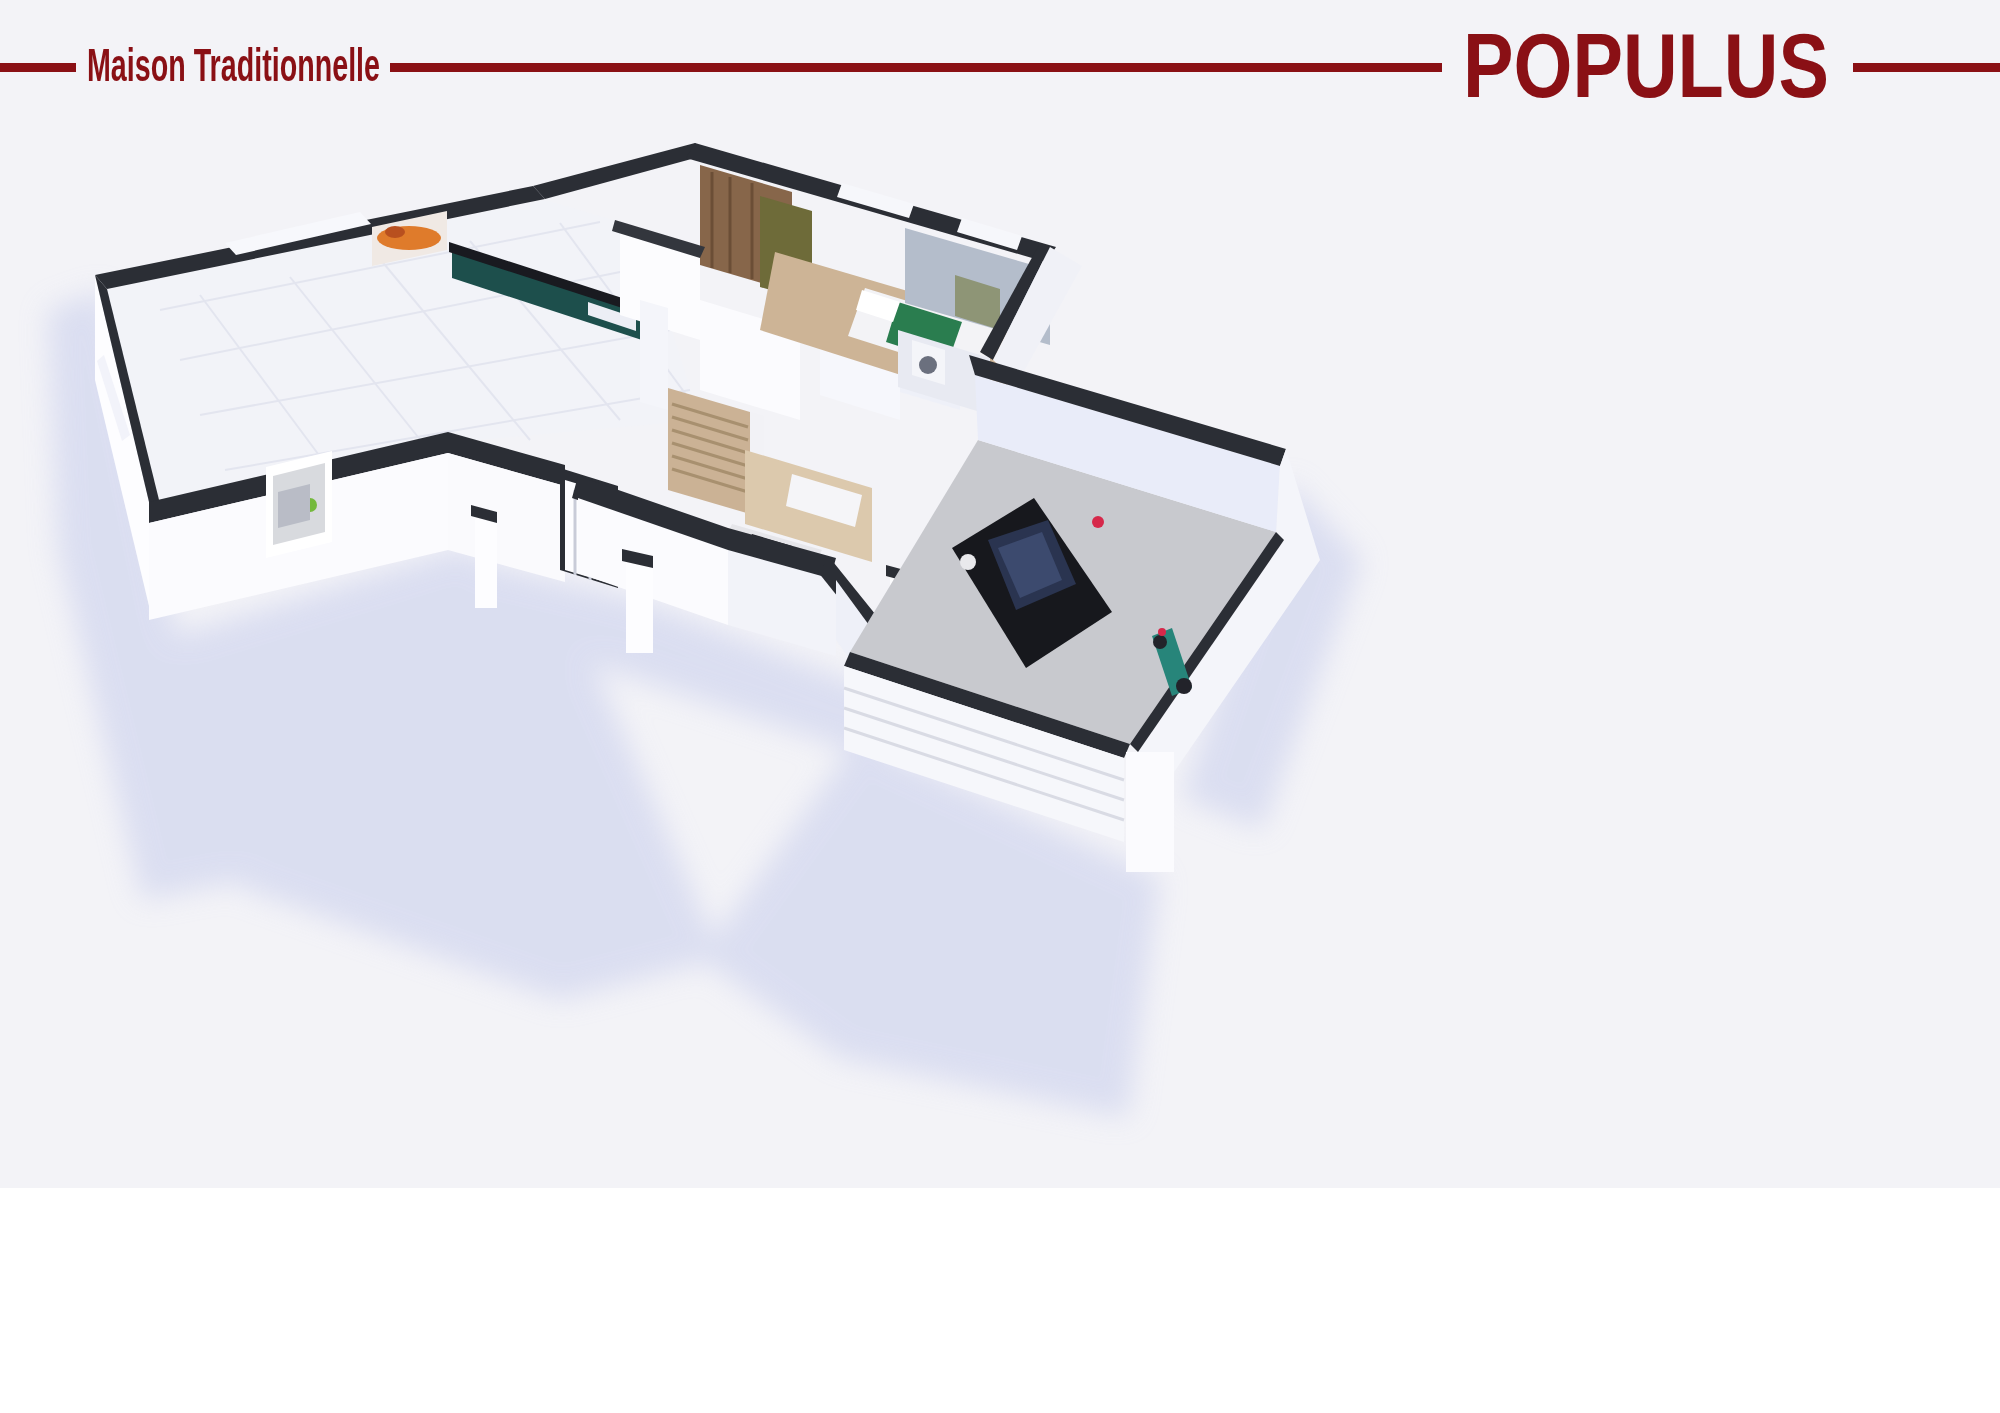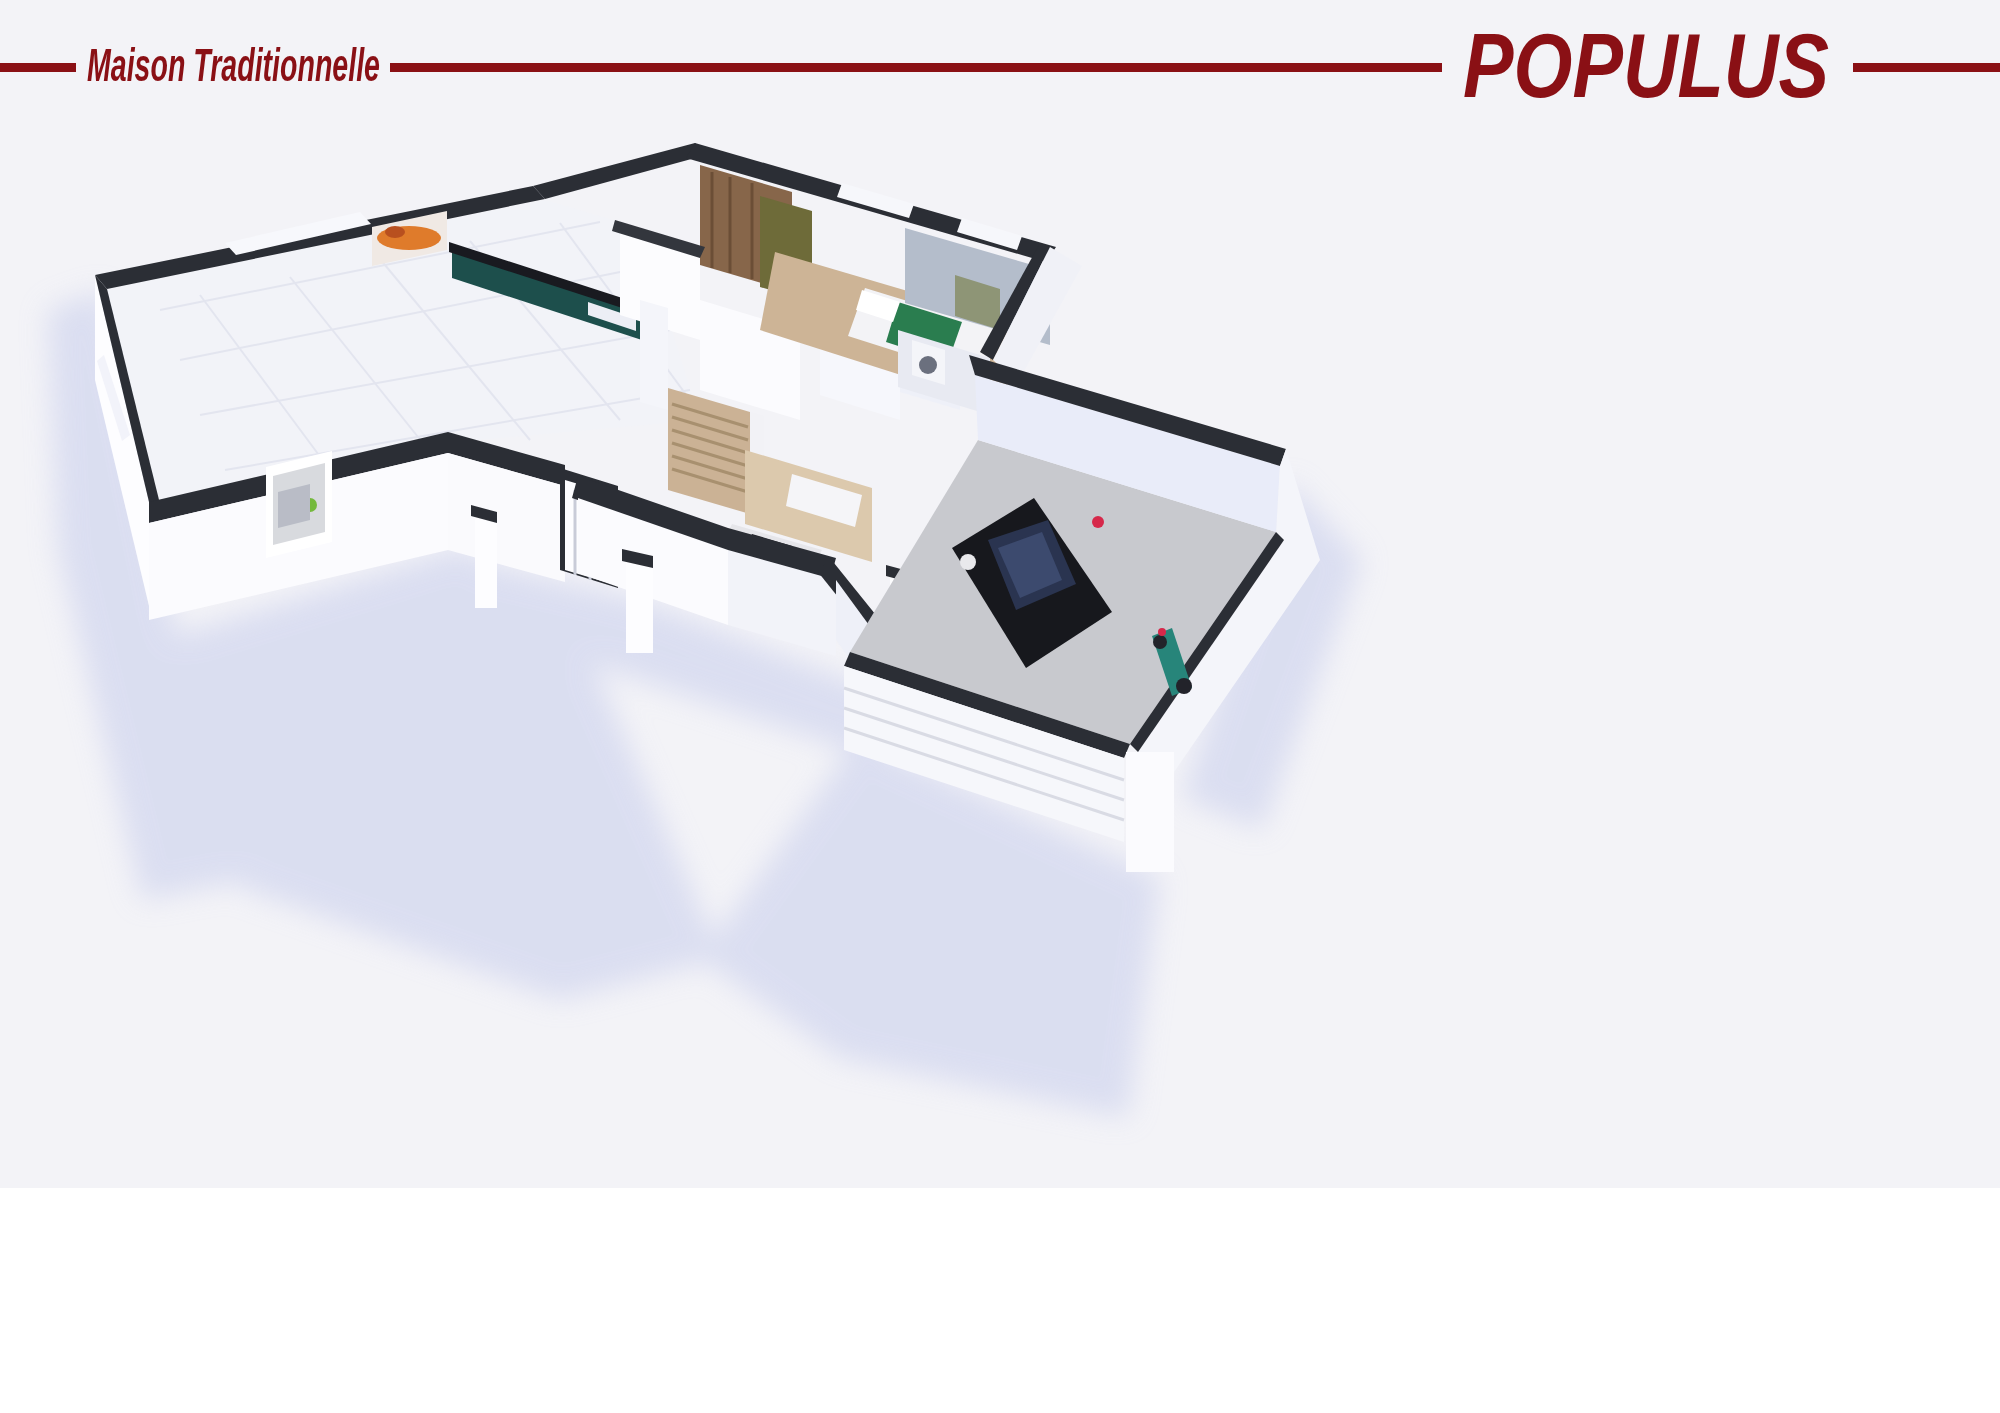--- a/index.html
+++ b/index.html
@@ -1,16 +1,16 @@
 <!DOCTYPE html>
 <html><head>
 <meta charset="utf-8">
 <style>
   html,body{margin:0;padding:0;}
-  .page{position:relative;width:2000px;height:1188px;background:#f3f3f7;overflow:hidden;font-family:"Liberation Sans",sans-serif;font-style:italic;}
+  .page{position:relative;width:2000px;height:1188px;background:#f3f3f7;overflow:hidden;font-family:"Liberation Sans",sans-serif;}
   svg{position:absolute;left:0;top:0;}
 </style>
 </head>
 <body>
 <div class="page">
 <svg width="2000" height="1413" viewBox="0 0 2000 1413">
 <defs>
   <filter id="blur8" x="-40%" y="-40%" width="180%" height="180%">
           <feGaussianBlur stdDeviation="8"></feGaussianBlur>
         </filter>

